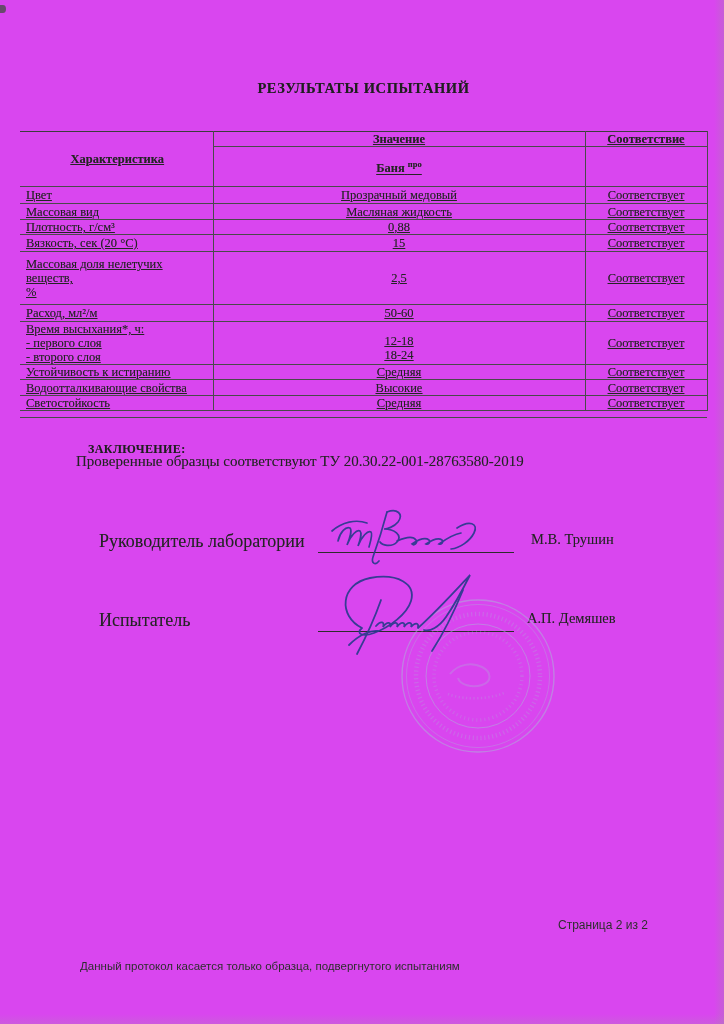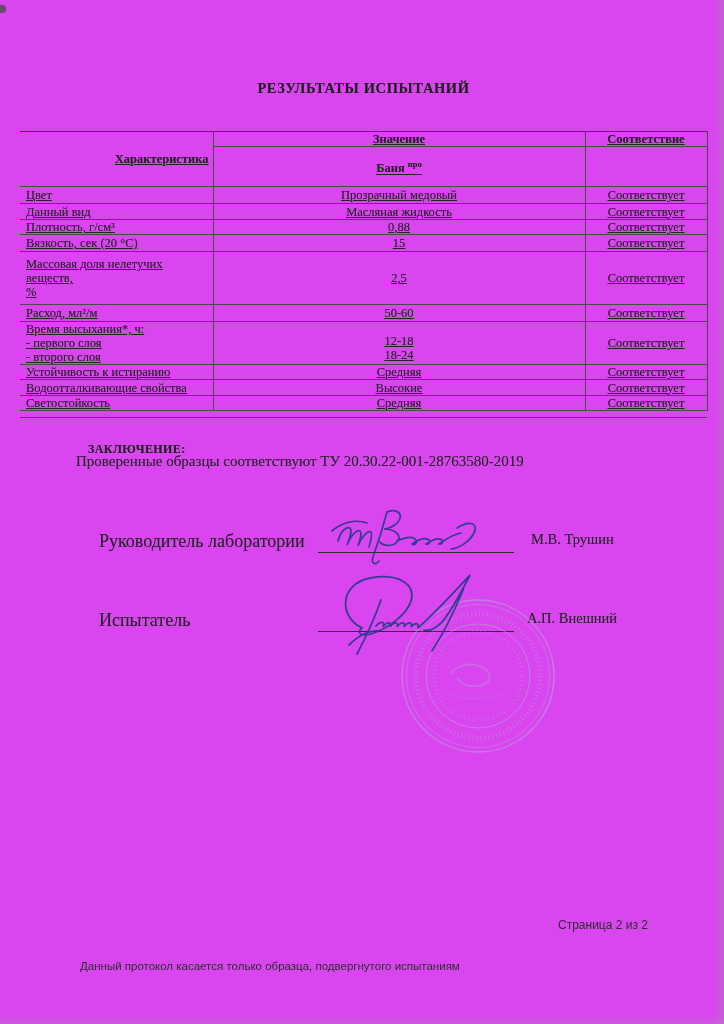--- a/index.html
+++ b/index.html
@@ -75,36 +75,36 @@
   <h1 class="title">РЕЗУЛЬТАТЫ ИСПЫТАНИЙ</h1>
 
   <table class="results-table">
     <colgroup>
       <col style="width:193px">
         <col style="width:372px">
         <col style="width:122px">
     </colgroup>
     <tbody>
       <tr class="hr1" style="height:15px">
-        <td class="c1 hdr" rowspan="2" style="text-align:right">Характеристика</td>
+        <td class="c1 hdr" rowspan="2" style="text-align:center">Характеристика</td>
         <td class="val hdr">Значение</td>
         <td class="comp hdr">Соответствие</td>
       </tr>
       <tr style="height:40px">
         <td class="val hdr"><span>Баня</span> <sup>про</sup></td>
         <td class="comp"></td>
       </tr>
 
       <tr style="height:17px">
         <td class="c1">Цвет</td>
         <td class="val">Прозрачный медовый</td>
         <td class="comp">Соответствует</td>
       </tr>
       <tr style="height:16px">
-        <td class="c1">Данный вид</td>
+        <td class="c1">Массовая вид</td>
         <td class="val">Масляная жидкость</td>
         <td class="comp">Соответствует</td>
       </tr>
       <tr style="height:15px">
         <td class="c1">Плотность, г/см³</td>
         <td class="val">0,88</td>
         <td class="comp">Соответствует</td>
       </tr>
       <tr style="height:17px">
         <td class="c1">Вязкость, сек (20 °С)</td>
@@ -191,20 +191,20 @@
   <svg id="sig2-svg" class="sig-svg" width="200" height="90" viewBox="0 0 200 90">
     <g fill="none" stroke="#2b3b8e" stroke-width="1.8" stroke-linecap="round" opacity="0.92">
       <path d="M44,58 C20,46 22,14 52,8 C80,3 98,14 93,31 C89,44 72,57 56,63 C45,67 37,64 44,58"></path>
       <path d="M63,30 C57,47 48,67 39,84"></path>
       <path d="M31,75 C42,64 53,60 60,61"></path>
       <path d="M58,56 C63,50 67,52 65,57 C69,51 74,52 72,57 C76,51 81,52 79,57 C83,51 88,52 86,57 C90,51 95,52 93,57 C97,52 101,53 100,57"></path>
       <path d="M100,58 C118,42 138,20 152,5 C146,17 137,34 128,47 C121,57 112,62 106,60"></path>
       <path d="M145,20 C136,42 125,64 114,81"></path>
     </g>
   </svg>
-  <div class="sig-name" id="sig2-name">А.П. Внешний</div>
+  <div class="sig-name" id="sig2-name">А.П. Демяшев</div>
 
   <div class="footer-note">Данный протокол касается только образца, подвергнутого испытаниям</div>
   <div class="footer-page">Страница 2 из 2</div>
 
   <div class="edge-right"></div>
   <div class="edge-bottom"></div>
 </div>
 
 </body></html>

